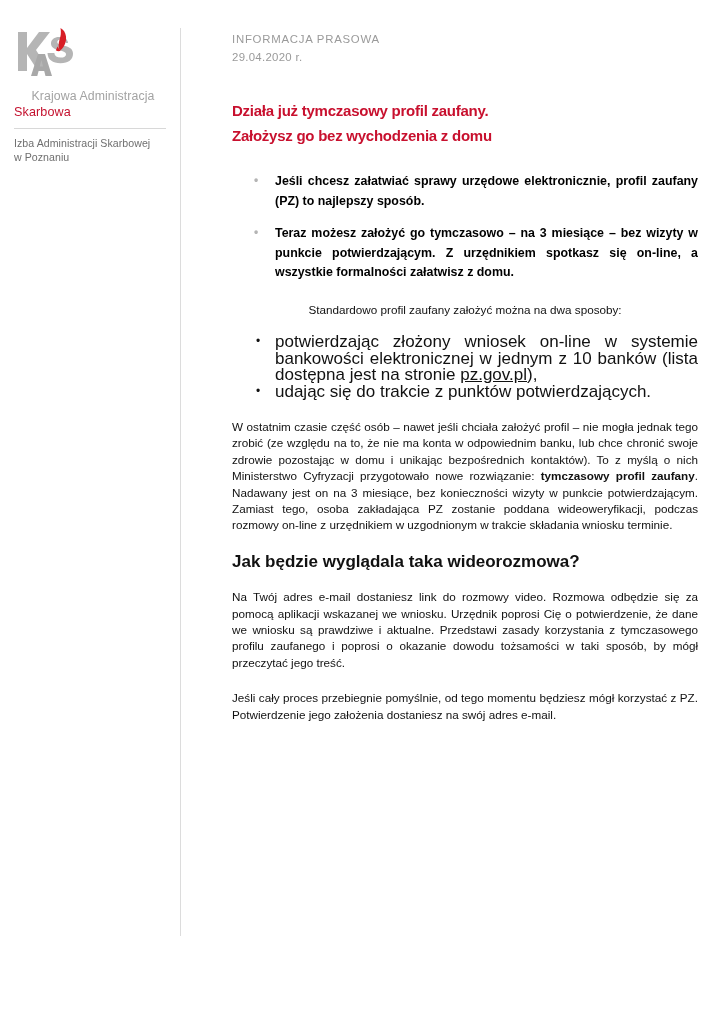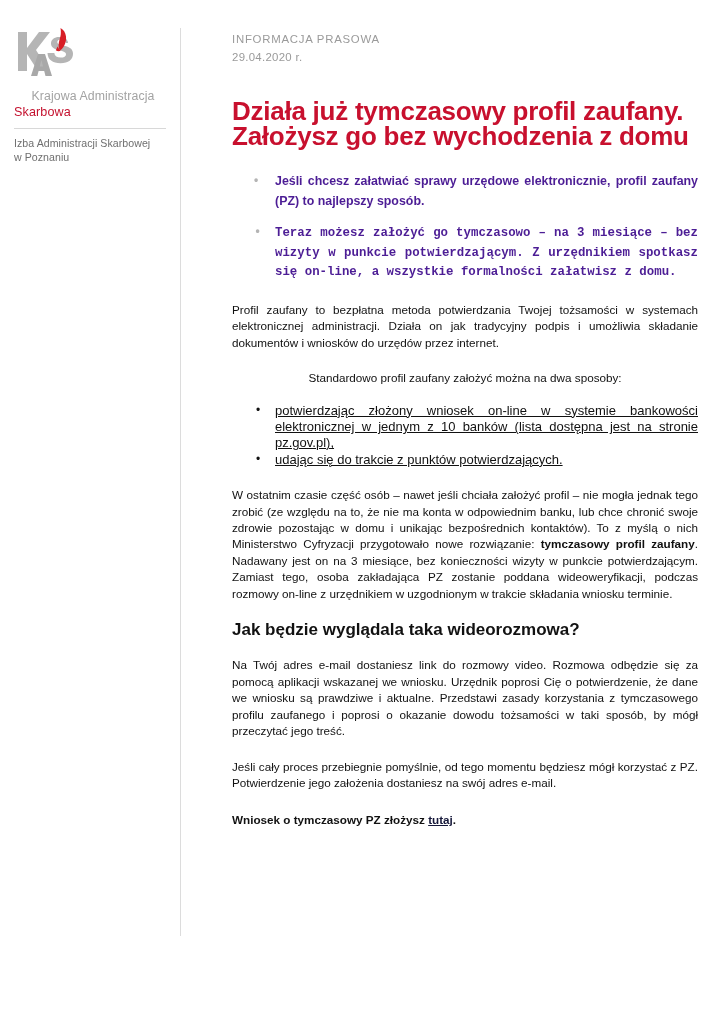--- a/index.html
+++ b/index.html
@@ -95,45 +95,45 @@
   .kicker-date {
     font-size: 11.4px;
     color: #9a9a9a;
     letter-spacing: 0.3px;
     line-height: 16px;
     margin-top: 2px;
   }
 
   .headline {
     margin-top: 34px;
-    font-size: 26px;
+    font-size: 15px;
     font-weight: bold;
     color: #c8102e;
     line-height: 24.5px;
     letter-spacing: -0.25px;
   }
   .headline .hl-line { display: block; }
 
   
   .lead-list {
     margin: 24px 0 0 0;
     padding: 0;
     list-style: none;
   }
   .lead-list li {
     position: relative;
     padding-left: 43px;
-    color: #4c1d95;
+    color: #000000;
     font-size: 12.4px;
     font-weight: bold;
     line-height: 19.6px;
     text-align: justify;
     margin-bottom: 13px;
   }
-  .lead-list li:last-child { margin-bottom: 0; font-family: Liberation Mono, monospace; }
+  .lead-list li:last-child { margin-bottom: 0; }
   .lead-list li::before {
     content: "\2022";
     position: absolute;
     left: 22px;
     top: -1px;
     font-size: 12px;
     color: #b4b4b4;
   }
 
   .body-p {
@@ -154,25 +154,24 @@
   }
 
   .bullet-list {
     margin: 16px 0 0 0;
     padding: 0;
     list-style: none;
   }
   .bullet-list li {
     position: relative;
     padding-left: 43px;
-    font-size: 13px;
+    font-size: 17px;
     color: #111111;
     line-height: 16.4px;
     text-align: justify;
-    text-decoration: underline;
   }
   .bullet-list li::before {
     content: "\2022";
     position: absolute;
     left: 24px;
     top: -1px;
     font-size: 12px;
     color: #111111;
   }
   .bullet-list li.no-justify { text-align: left; }
@@ -232,34 +231,32 @@
     <h1 class="headline">
       <span class="hl-line">Działa już tymczasowy profil zaufany.</span>
       <span class="hl-line">Założysz go bez wychodzenia z domu</span>
     </h1>
 
     <ul class="lead-list">
       <li>Jeśli chcesz załatwiać sprawy urzędowe elektronicznie, profil zaufany (PZ) to najlepszy sposób.</li>
       <li>Teraz możesz założyć go tymczasowo – na 3 miesiące – bez wizyty w punkcie potwierdzającym. Z urzędnikiem spotkasz się on-line, a wszystkie formalności załatwisz z domu.</li>
     </ul>
 
-    <p class="body-p">Profil zaufany to bezpłatna metoda potwierdzania Twojej tożsamości w systemach elektronicznej administracji. Działa on jak tradycyjny podpis i umożliwia składanie dokumentów i wniosków do urzędów przez internet.</p>
 
     <p class="body-p tight">Standardowo profil zaufany założyć można na dwa sposoby:</p>
 
     <ul class="bullet-list">
       <li><span>potwierdzając złożony wniosek on-line w systemie bankowości elektronicznej w jednym z 10 banków (lista dostępna jest na stronie </span><a class="doc-link plain" href="#">pz.gov.pl</a><span>),</span></li>
       <li class="no-justify"><span>udając się do trakcie z punktów potwierdzających.</span></li>
     </ul>
 
     <p class="body-p"><span>W ostatnim czasie część osób – nawet jeśli chciała założyć profil – nie mogła jednak tego zrobić (ze względu na to, że nie ma konta w odpowiednim banku, lub chce chronić swoje zdrowie pozostając w domu i unikając bezpośrednich kontaktów). To z myślą o nich Ministerstwo Cyfryzacji przygotowało nowe rozwiązanie: </span><b>tymczasowy profil zaufany</b><span>. Nadawany jest on na 3 miesiące, bez konieczności wizyty w punkcie potwierdzającym. Zamiast tego, osoba zakładająca PZ zostanie poddana wideoweryfikacji, podczas rozmowy on-line z urzędnikiem w uzgodnionym w trakcie składania wniosku terminie.</span></p>
 
     <p class="sub-head">Jak będzie wyglądala taka wideorozmowa?</p>
 
     <p class="body-p">Na Twój adres e-mail dostaniesz link do rozmowy video. Rozmowa odbędzie się za pomocą aplikacji wskazanej we wniosku. Urzędnik poprosi Cię o potwierdzenie, że dane we wniosku są prawdziwe i aktualne. Przedstawi zasady korzystania z tymczasowego profilu zaufanego i poprosi o okazanie dowodu tożsamości w taki sposób, by mógł przeczytać jego treść.</p>
 
     <p class="body-p">Jeśli cały proces przebiegnie pomyślnie, od tego momentu będziesz mógł korzystać z PZ. Potwierdzenie jego założenia dostaniesz na swój adres e-mail.</p>
 
-    <p class="closing-line"><span>Wniosek o tymczasowy PZ złożysz </span><a class="doc-link" href="#">tutaj</a><span>.</span></p>
 
 
   </div>
 </div>
 
 </body></html>

